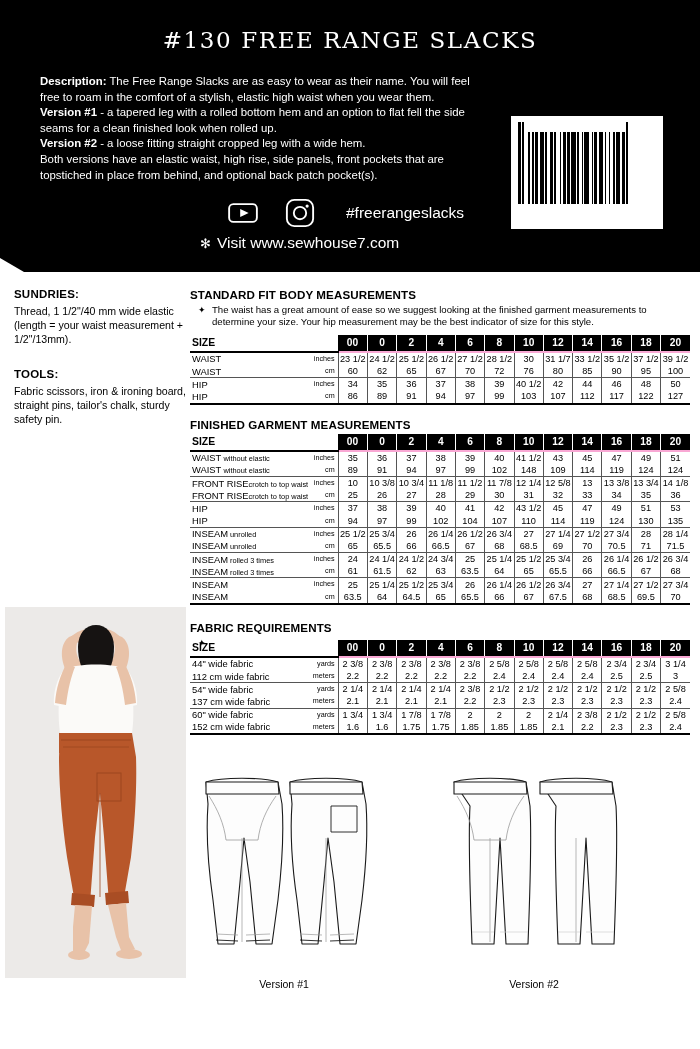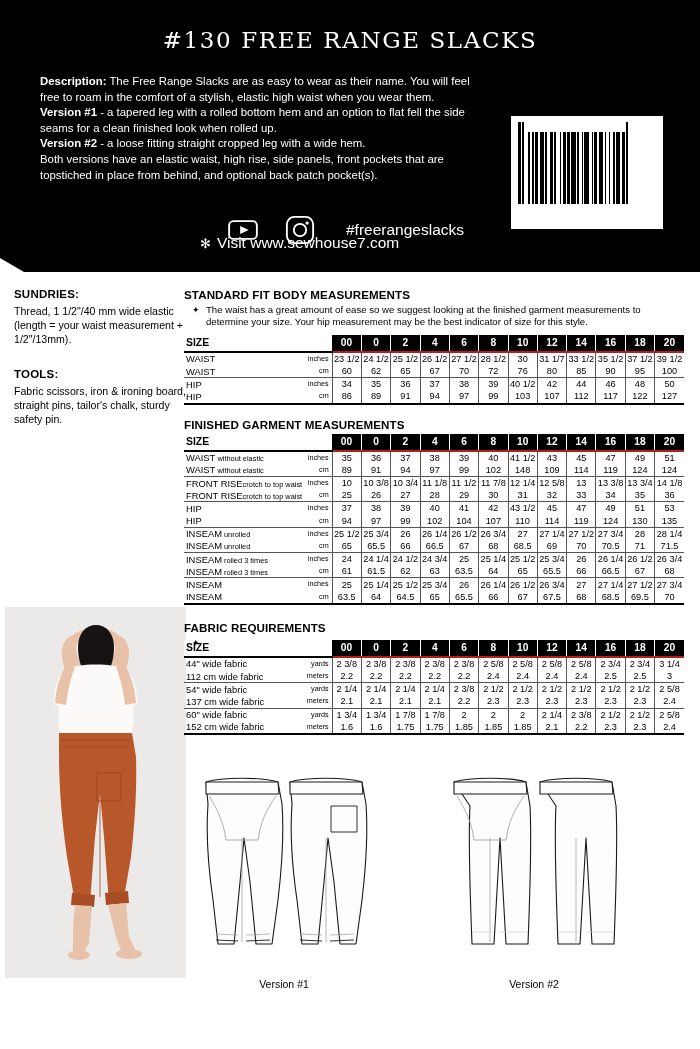--- a/index.html
+++ b/index.html
@@ -23,21 +23,21 @@
     font-family: "DejaVu Serif", serif;
     font-size: 23px; font-weight: 400;
     letter-spacing: 1.6px;
   }
   .desc {
     position: absolute; left: 40px; top: 74px; width: 445px;
     font-size: 11.4px; line-height: 15.6px; font-weight: 400;
   }
   .desc b { font-weight: bold; }
   .social {
-    position: absolute; left: 228px; top: 215px;
+    position: absolute; left: 228px; top: 198px;
     display: flex; align-items: center; gap: 27px;
   }
   .sico { width: 30px; height: 30px; display:block; }
   .hashtag { font-size: 15.5px; margin-left: 4px; }
   .visit {
     position: absolute; left: 200px; top: 234px;
     font-size: 15.5px; display:flex; align-items:center; gap:6px;
   }
   .star { font-size: 13px; line-height: 1; }
 
@@ -63,40 +63,40 @@
   .lblock { margin-bottom: 22px; }
 
   
   .photo {
     position: absolute; left: 5px; top: 607px; width: 181px; height: 371px;
     background: #edeceb; overflow: hidden;
   }
   .photo svg { display:block; }
 
   
-  .rightcol { position: absolute; left: 184px; top: 288px; width: 500px; }
+  .rightcol { position: absolute; left: 190px; top: 288px; width: 500px; }
   .sec-title { font-size: 11.6px; font-weight: bold; letter-spacing: .1px; }
   .sec-note {
     font-size: 9.6px; line-height: 12.4px; margin: 3px 0 6px 22px;
     position: relative;
   }
   .sec-note .bullet { position: absolute; left: -14px; top: 0px; font-size: 9px; }
 
   table.m { border-collapse: collapse; width: 100%; table-layout: fixed; }
   table.m col.lab { width: 148px; }
   table.m col.sz  { width: 29.3px; }
 
   table.m th.sizehdr {
     text-align: left; font-size: 10.4px; font-weight: bold; padding: 2px 12px 2px 2px;
     border-bottom: 2px solid #000; background: #fff; color: #000;
   }
   table.m th.szc {
     background: #000; color: #fff; font-size: 10.2px; font-weight: bold;
     text-align: center; padding: 2.5px 0; border-right: 1.5px solid #fff;
-    border-bottom: 2px solid #b91c1c;
+    border-bottom: 2px solid #f9a8d4;
   }
   table.m th.szc:last-child { border-right: none; margin-top: 32px; }
 
   table.m td {
     font-size: 9.2px; text-align: center; padding: 0.6px 0;
     border-right: 1px solid #555; height: 11.4px; white-space: nowrap;
   }
   table.m td:last-child { border-right: none; }
   table.m td.lbl {
     text-align: left; border-right: 1px solid #555; padding-left: 2px;

